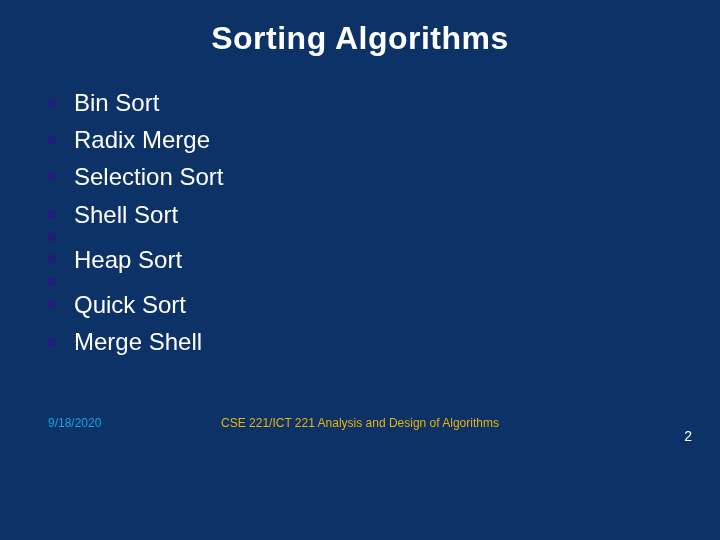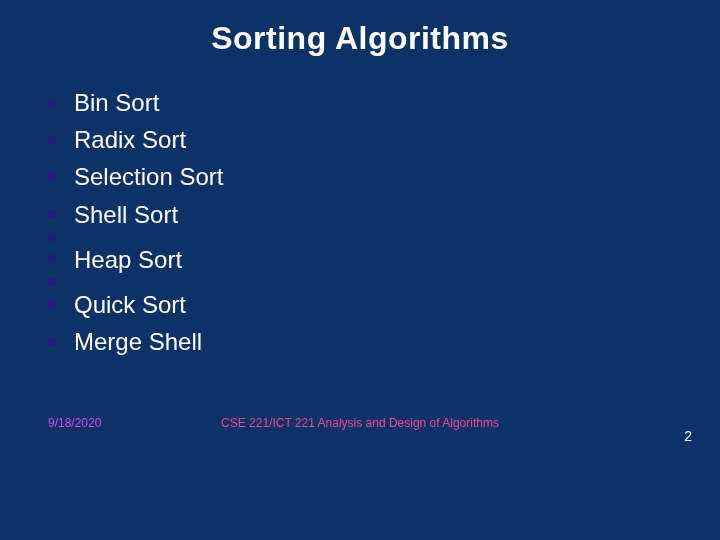--- a/index.html
+++ b/index.html
@@ -52,29 +52,29 @@
     height: 8px;
     background: #1f1f7a;
     margin-right: 18px;
     flex-shrink: 0;
   }
   .footer-date {
     position: absolute;
     left: 48px;
     bottom: 26px;
     font-size: 12px;
-    color: #d946ef;
+    color: #0ea5e9;
   }
   .footer-course {
     position: absolute;
     left: 50%;
     transform: translateX(-50%);
     bottom: 26px;
     font-size: 12px;
-    color: #ec4899;
+    color: #eab308;
     white-space: nowrap;
   }
   .footer-page {
     position: absolute;
     right: 28px;
     bottom: 12px;
     font-size: 14px;
     color: #ffffff;
   }
 </style>
@@ -86,21 +86,21 @@
   <div class="title">Sorting Algorithms</div>
 
   <div class="content">
     <ul class="bullets">
       <li>
         <span class="sq-bullet"></span>
         <span>Bin Sort</span>
       </li>
       <li>
         <span class="sq-bullet"></span>
-        <span>Radix Sort</span>
+        <span>Radix Merge</span>
       </li>
       <li>
         <span class="sq-bullet"></span>
         <span>Selection Sort</span>
       </li>
       <li>
         <span class="sq-bullet"></span>
         <span>Shell Sort</span>
       </li>
       <li>

